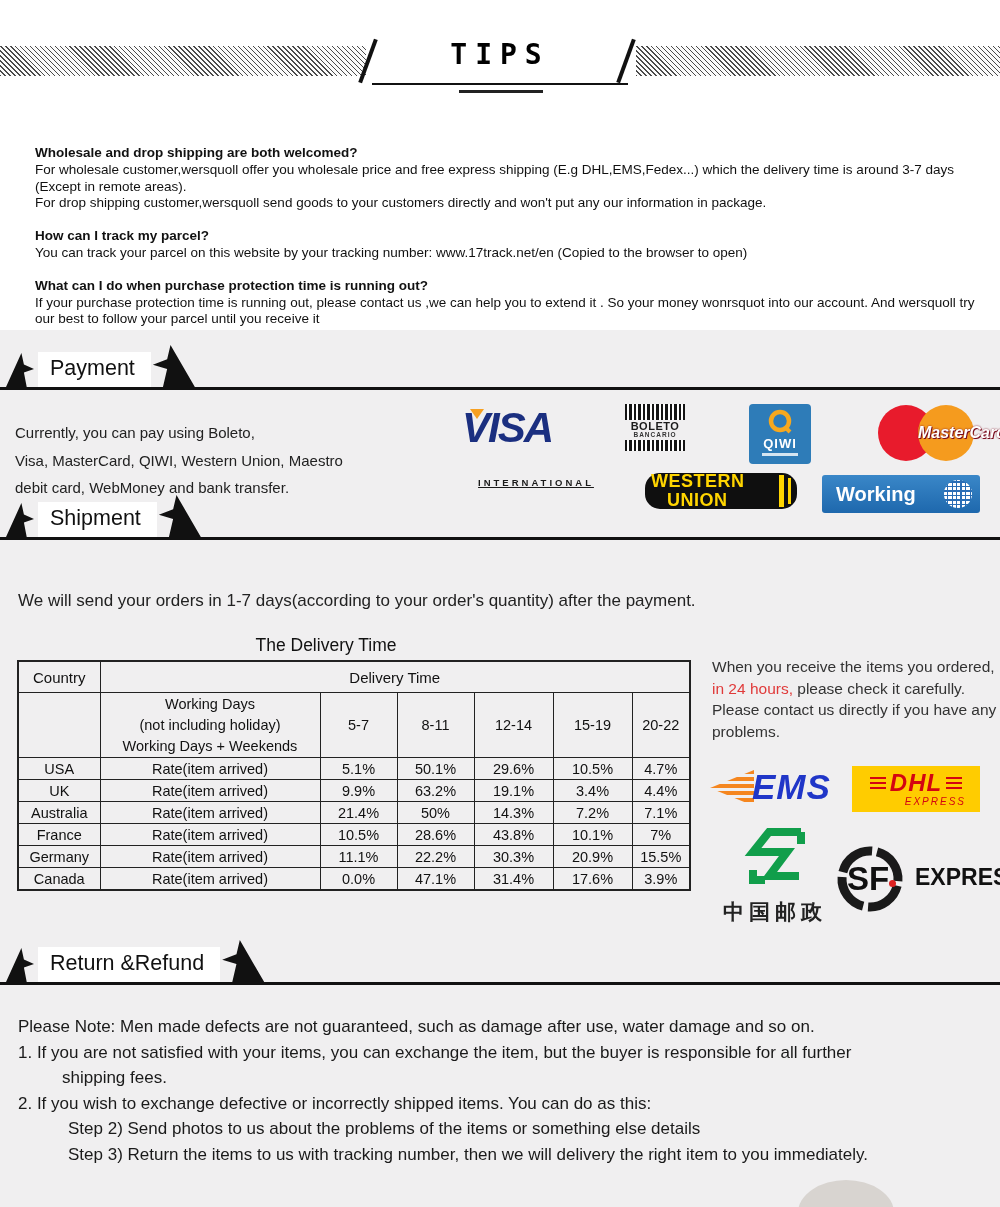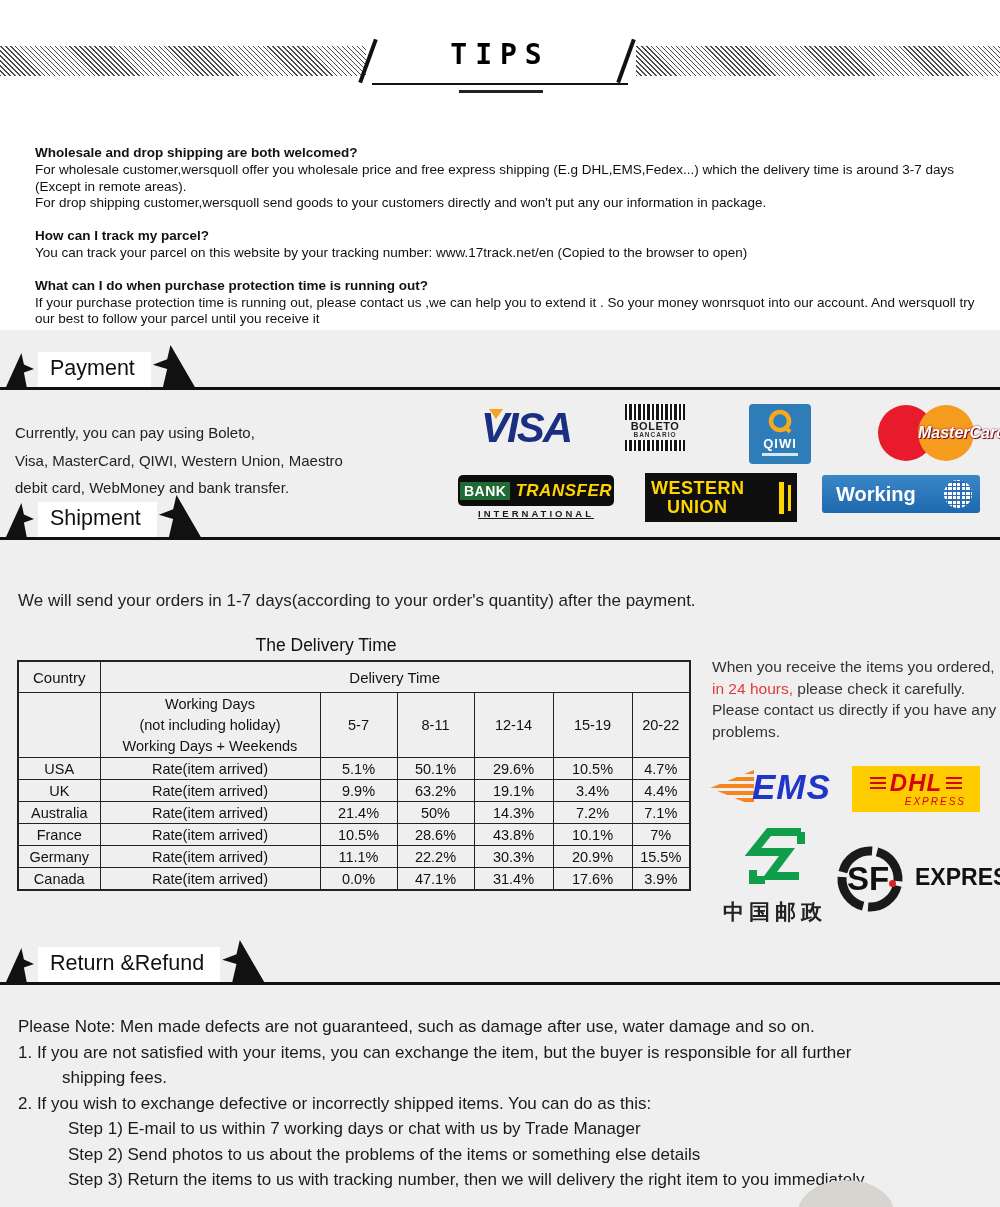--- a/index.html
+++ b/index.html
@@ -64,21 +64,21 @@
   .mc-text{position:absolute;left:0;top:20px;width:96px;text-align:center;color:#fff;
            font-size:16px;font-weight:700;font-style:italic;
            text-shadow:0 0 2px #7a0c1e,1px 1px 0 #7a0c1e;padding-left:36px;}
   
   .bt-box{width:156px;height:31px;background:#0d0d0d;border-radius:5px;display:flex;align-items:center;
           justify-content:center;gap:5px;}
   .bt-bank{background:#1f6b33;color:#fff;font-weight:800;font-size:14px;padding:1px 4px;letter-spacing:.5px;}
   .bt-transfer{color:#ffd400;font-weight:800;font-style:italic;font-size:17px;letter-spacing:.5px;}
   .bt-intl{text-align:center;font-size:9.5px;font-weight:700;letter-spacing:3px;color:#1a1a1a;margin-top:2px;text-decoration:underline;}
   
-  .wu{width:152px;height:49px;background:#0f0f0f;display:flex;align-items:center;padding:2px 6px;box-sizing:border-box;}
+  .wu{width:152px;height:36px;background:#0f0f0f;display:flex;align-items:center;padding:2px 6px;box-sizing:border-box;border-radius:15px;}
   .wu-text{flex:1;color:#ffd500;font-weight:800;font-size:18px;line-height:1.03;letter-spacing:.5px;}
   .wu-text .u{padding-left:16px;}
   .wu-bars{display:flex;gap:4px;align-items:center;height:32px;}
   .wu-bar1{width:5px;height:32px;background:#ffd500;}
   .wu-bar2{width:3px;height:26px;background:#ffd500;}
   
   .wm{width:158px;height:38px;background:linear-gradient(180deg,#3a87c8,#1e68ad);border-radius:3px;
       display:flex;align-items:center;justify-content:space-between;padding:0 8px 0 14px;box-sizing:border-box;}
   .wm-text{color:#fff;font-size:20px;font-weight:600;}
   .wm-globe{width:28px;height:28px;border-radius:50%;background:#fff;
@@ -157,21 +157,21 @@
   <div class="section-bar" style="top:350px;">
     <div class="arrow-left"></div>
     <div class="section-label">Payment</div>
     <div class="arrow-right"></div>
   </div>
 
   <div class="pay-desc">Currently, you can pay using Boleto,
 Visa, MasterCard, QIWI, Western Union, Maestro
 debit card, WebMoney and bank transfer.</div>
 
-  <div class="logo" style="left:481px;top:407px;width:116px;height:56px;">
+  <div class="logo" style="left:462px;top:407px;width:116px;height:56px;">
     <span class="visa-text">VISA</span>
     <span class="visa-flake"></span>
   </div>
 
   <div class="logo boleto" style="left:625px;top:404px;">
     <div class="barcode"></div>
     <div class="boleto-mid">
       <div class="b1">BOLETO</div>
       <div class="b2">BANCARIO</div>
     </div>
@@ -187,24 +187,20 @@
     <div class="qiwi-sub"></div>
   </div>
 
   <div class="logo mc" style="left:878px;top:404px;">
     <div class="mc-circle mc-red"></div>
     <div class="mc-circle mc-orange"></div>
     <div class="mc-text">MasterCard</div>
   </div>
 
   <div class="logo" style="left:458px;top:475px;width:156px;">
-    <div class="bt-box">
-      <span class="bt-bank">BANK</span>
-      <span class="bt-transfer">TRANSFER</span>
-    </div>
     <div class="bt-intl">INTERNATIONAL</div>
   </div>
 
   <div class="logo wu" style="left:645px;top:473px;">
     <div class="wu-text">
       <div>WESTERN</div>
       <div class="u">UNION</div>
     </div>
     <div class="wu-bars">
       <div class="wu-bar1"></div>
@@ -364,20 +360,19 @@
     <div class="arrow-left"></div>
     <div class="section-label">Return &amp;Refund</div>
     <div class="arrow-right"></div>
   </div>
 
   <div class="notes">
     <div>Please Note: Men made defects are not guaranteed, such as damage after use, water  damage and so on.</div>
     <div>1. If you are not satisfied with your items, you can exchange the item, but the buyer is responsible for all further</div>
     <div class="indent1">shipping fees.</div>
     <div>2. If you wish to exchange defective or incorrectly shipped items. You can do as this:</div>
-    <div class="indent2">Step 1) E-mail to us within 7 working days or chat with us by Trade Manager</div>
     <div class="indent2">Step 2) Send photos to us about the problems of the items or something else details</div>
     <div class="indent2">Step 3) Return the items to us with tracking number, then we will delivery the right item to you immediately.</div>
   </div>
 
   <div class="head-blob"></div>
 
 </div>
 
 </body></html>

